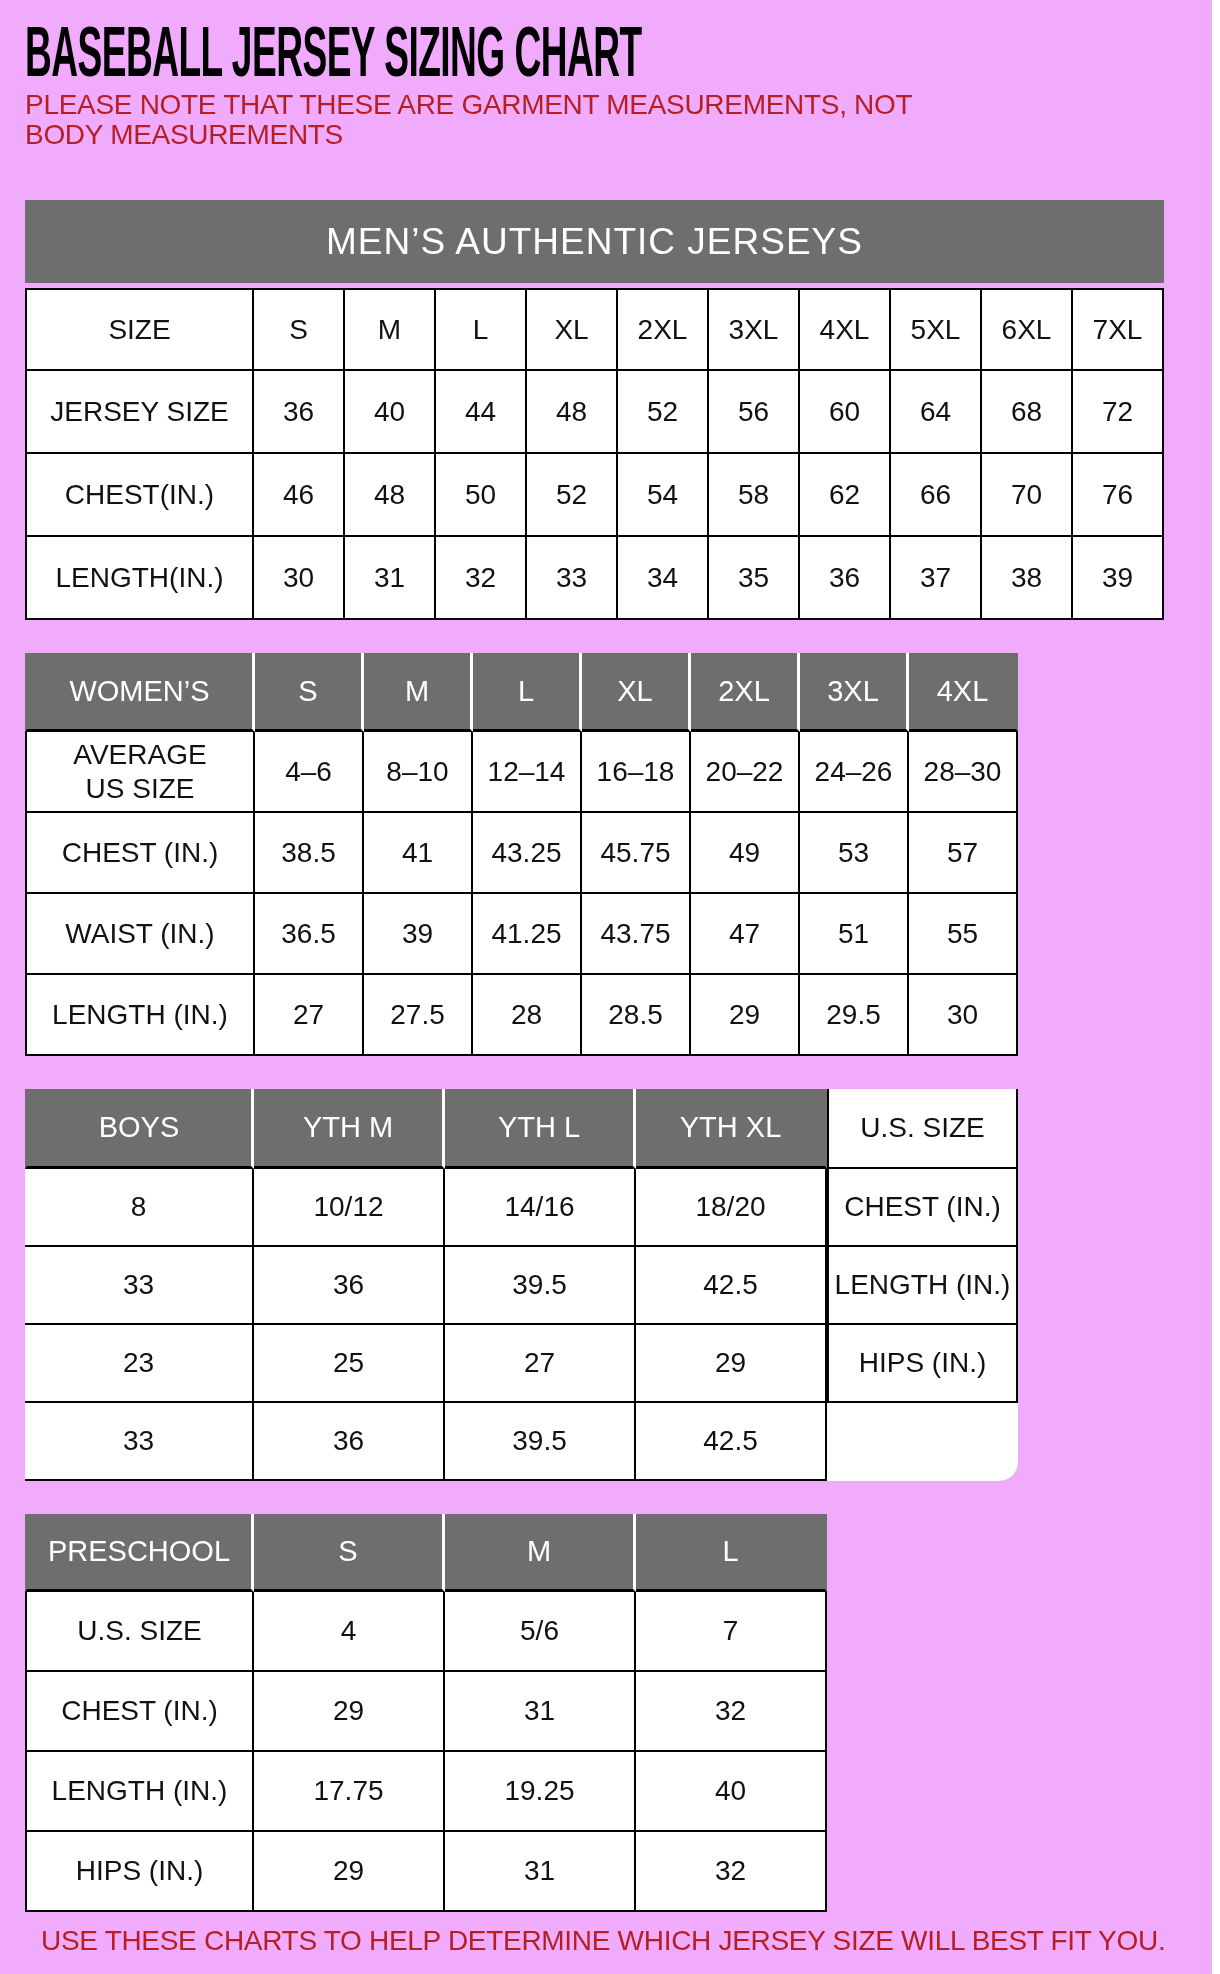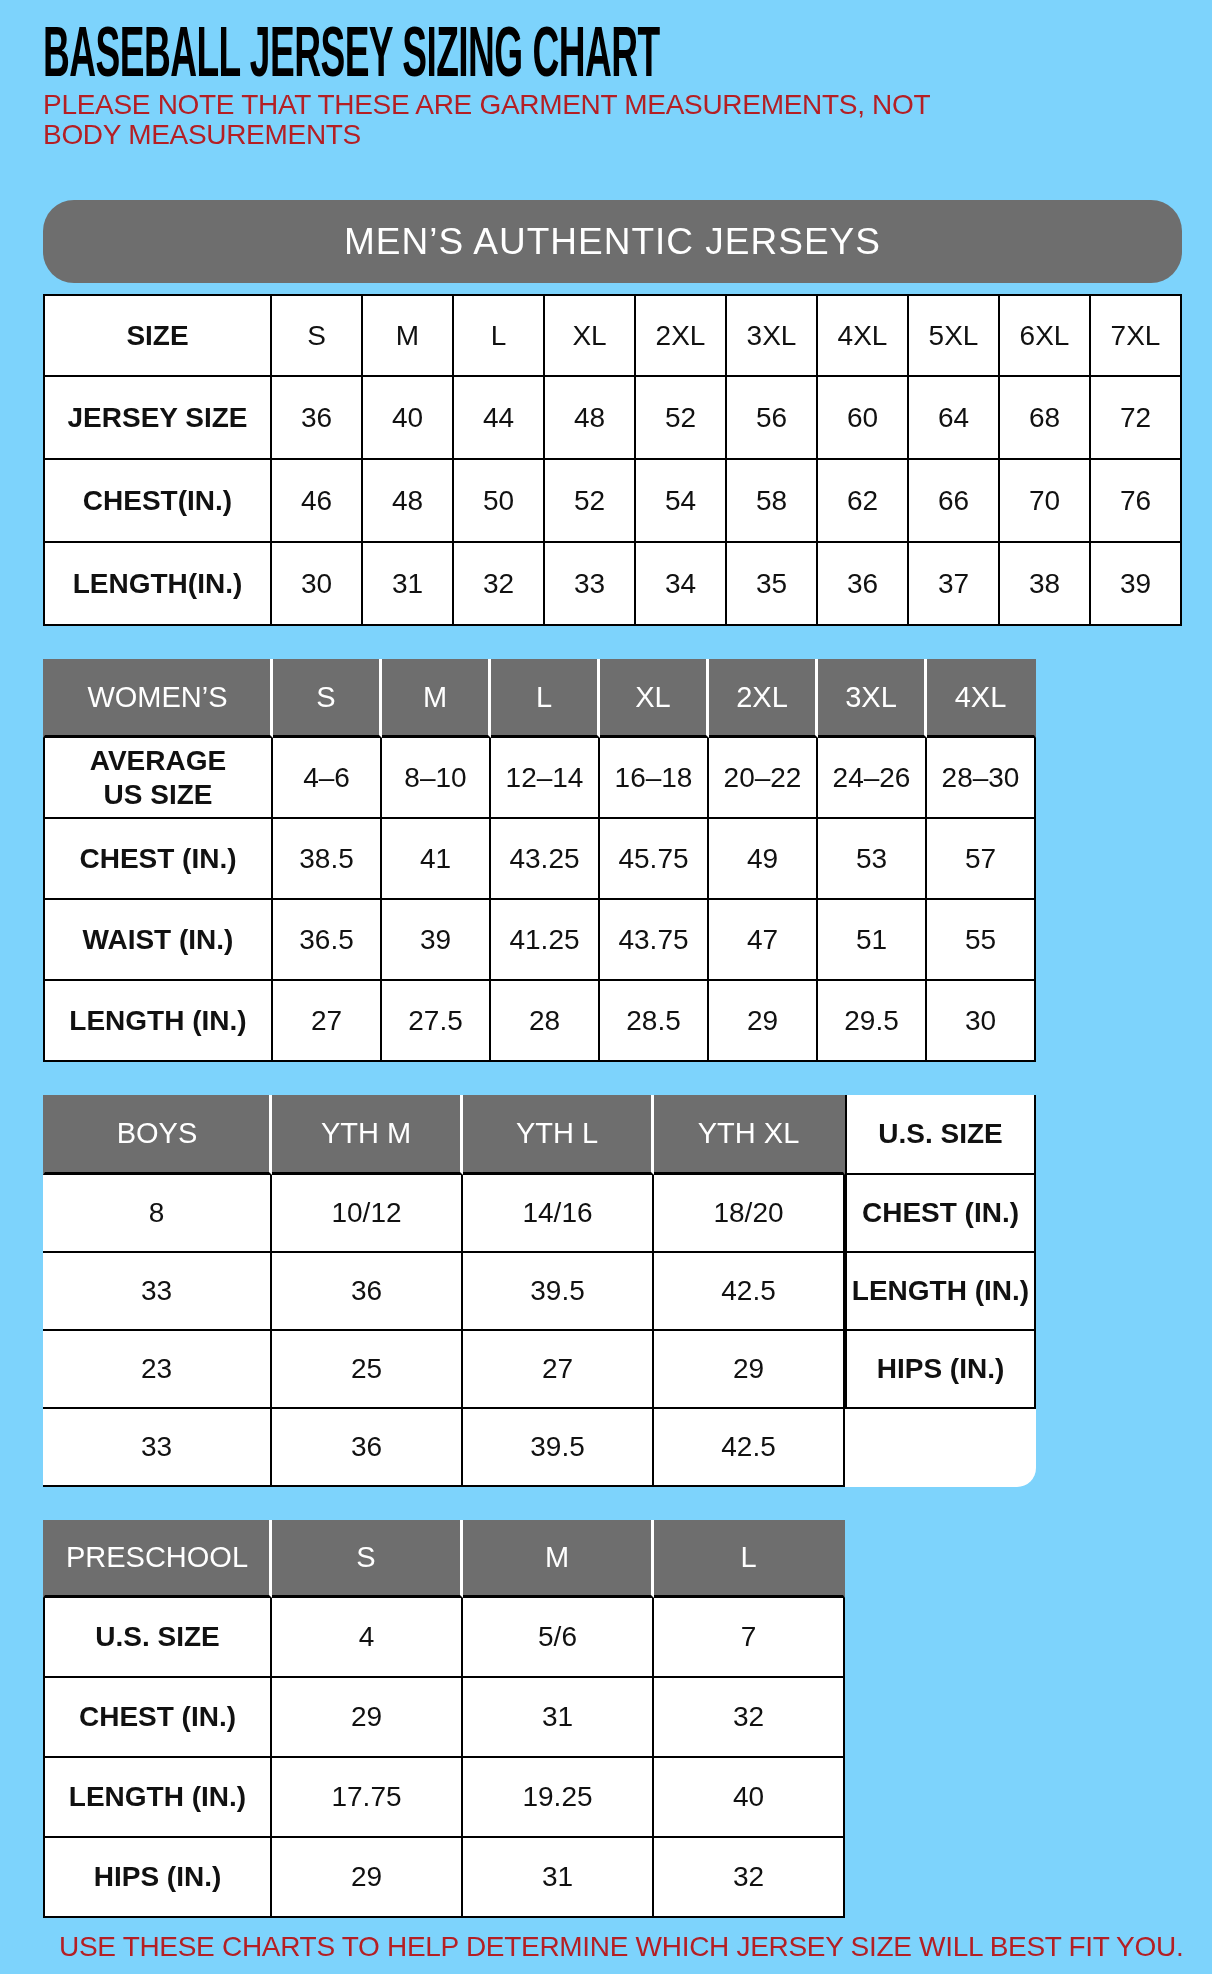--- a/index.html
+++ b/index.html
@@ -5,22 +5,22 @@
   html, body {
     margin: 0;
     padding: 0;
     background: #ffffff;
     font-family: "Liberation Sans", sans-serif;
   }
   .doc {
     width: 1212px;
     min-height: 1974px;
     box-sizing: border-box;
-    padding: 22px 28px 0 43px;
-    background: #7dd3fc;
+    padding: 22px 28px 0 25px;
+    background: #f0abfc;
     overflow: hidden;
   }
   
   h1.page-title {
     margin: 0;
     height: 60px;
     line-height: 60px;
     white-space: nowrap;
   }
   .title-inner {
@@ -47,23 +47,22 @@
   .banner {
     width: 1139px;
     height: 83px;
     background: #6E6E6E;
     color: #ffffff;
     display: flex;
     align-items: center;
     justify-content: center;
     font-size: 37px;
     letter-spacing: 1px;
-    margin-bottom: 11px;
+    margin-bottom: 5px;
     box-sizing: border-box;
-    border-radius: 31px;
   }
   .tgrid { display: grid; background: #ffffff; width: max-content; }
   .grid-mens      { grid-template-columns: 229px repeat(10, 91px); grid-auto-rows: 83px; }
   .grid-womens    { grid-template-columns: 230px repeat(7, 109px); grid-template-rows: 79px; grid-auto-rows: 81px; }
   .grid-boys      { grid-template-columns: 229px repeat(4, 191px); grid-template-rows: 80px; grid-auto-rows: 78px; border-radius: 19px; }
   .grid-preschool { grid-template-columns: 229px repeat(3, 191px); grid-template-rows: 78px; grid-auto-rows: 80px; }
 
   .cell {
     display: flex;
     align-items: center;
@@ -71,21 +70,21 @@
     box-sizing: border-box;
     border-right: 2px solid #000000;
     border-bottom: 2px solid #000000;
     font-size: 28px;
     color: #111111;
     background: #ffffff;
     text-align: center;
   }
   .cell.fc { border-left: 2px solid #000000; }
   .cell.fr { border-top: 2px solid #000000; }
-  .cell.lcell { white-space: pre-line; line-height: 34px; font-weight: bold; }
+  .cell.lcell { white-space: pre-line; line-height: 34px; }
   .cell.hcell {
     background: #6E6E6E;
     color: #ffffff;
     border-right: 3px solid #ffffff;
     border-bottom: 3px solid #000000;
     font-size: 29px;
   }
   .cell.hcell.fc { border-left: 2px solid transparent; }
   .cell.hcell.lc { border-right: 2px solid transparent; }
 

